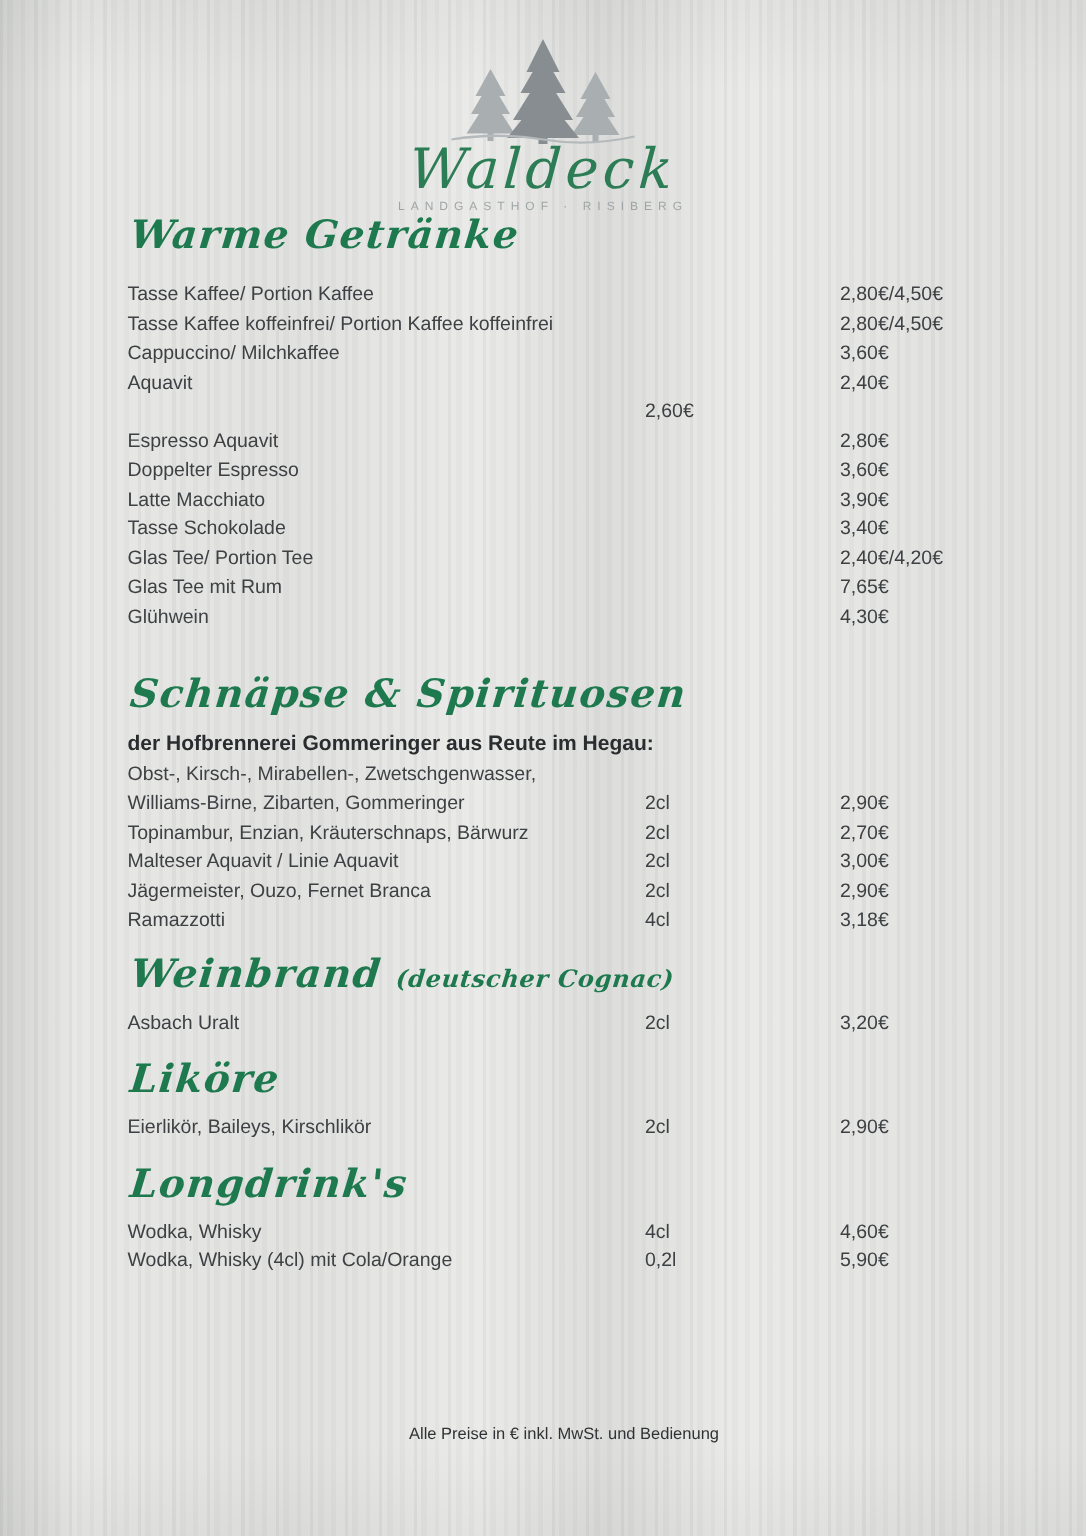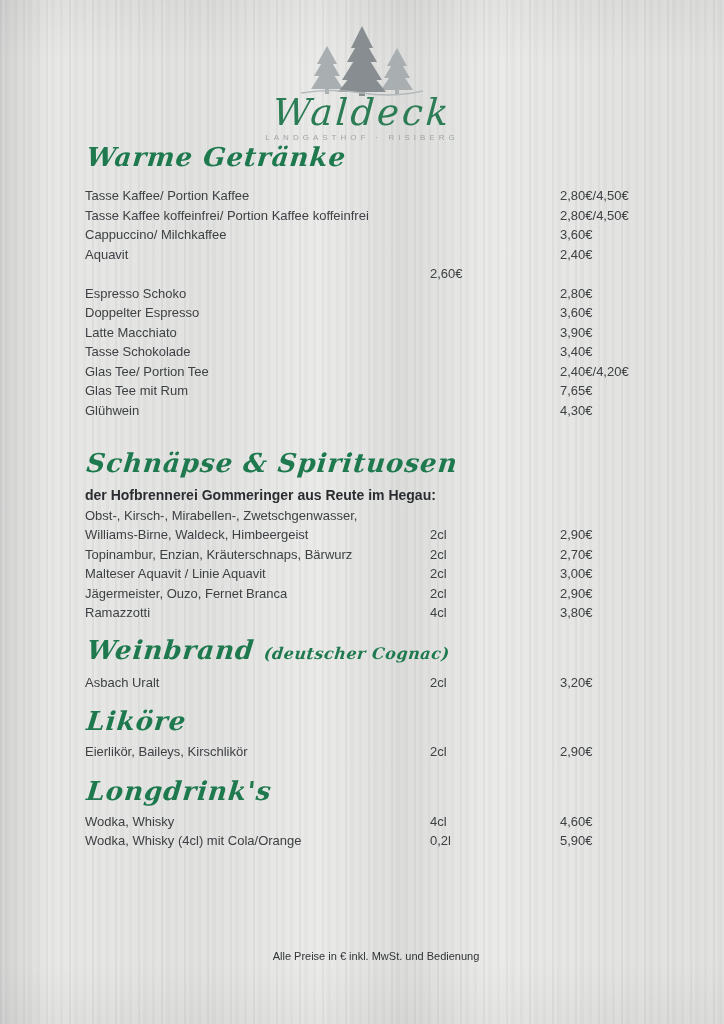--- a/index.html
+++ b/index.html
@@ -145,21 +145,21 @@
     <div class="row">
       <span class="nm">Aquavit</span>
       <span class="vol"></span>
       <span class="pr">2,40€</span>
     </div>
     <div class="row">
       <span class="vol"></span>
       <span class="pr">2,60€</span>
     </div>
     <div class="row">
-      <span class="nm">Espresso Schoko</span>
+      <span class="nm">Espresso Aquavit</span>
       <span class="vol"></span>
       <span class="pr">2,80€</span>
     </div>
     <div class="row">
       <span class="nm">Doppelter Espresso</span>
       <span class="vol"></span>
       <span class="pr">3,60€</span>
     </div>
     <div class="row">
       <span class="nm">Latte Macchiato</span>
@@ -186,21 +186,21 @@
       <span class="vol"></span>
       <span class="pr">4,30€</span>
     </div>
 
     <div class="script sec-head">Schnäpse &amp; Spirituosen</div>
     <div class="intro">der Hofbrennerei Gommeringer aus Reute im Hegau:</div>
 
     <div class="row">
       <span class="nm">
         <div>Obst-, Kirsch-, Mirabellen-, Zwetschgenwasser,</div>
-        <div>Williams-Birne, Waldeck, Himbeergeist</div>
+        <div>Williams-Birne, Zibarten, Gommeringer</div>
       </span>
       <span class="vol">2cl</span>
       <span class="pr">2,90€</span>
     </div>
     <div class="row gap">
       <span class="nm">Topinambur, Enzian, Kräuterschnaps, Bärwurz</span>
       <span class="vol">2cl</span>
       <span class="pr">2,70€</span>
     </div>
     <div class="row gap">
@@ -209,21 +209,21 @@
       <span class="pr">3,00€</span>
     </div>
     <div class="row">
       <span class="nm">Jägermeister, Ouzo, Fernet Branca</span>
       <span class="vol">2cl</span>
       <span class="pr">2,90€</span>
     </div>
     <div class="row">
       <span class="nm">Ramazzotti</span>
       <span class="vol">4cl</span>
-      <span class="pr">3,80€</span>
+      <span class="pr">3,18€</span>
     </div>
 
     <div class="script sec-head-sm">
       <span>Weinbrand</span>
       <span class="note">(deutscher Cognac)</span>
     </div>
     <div class="row">
       <span class="nm">Asbach Uralt</span>
       <span class="vol">2cl</span>
       <span class="pr">3,20€</span>

